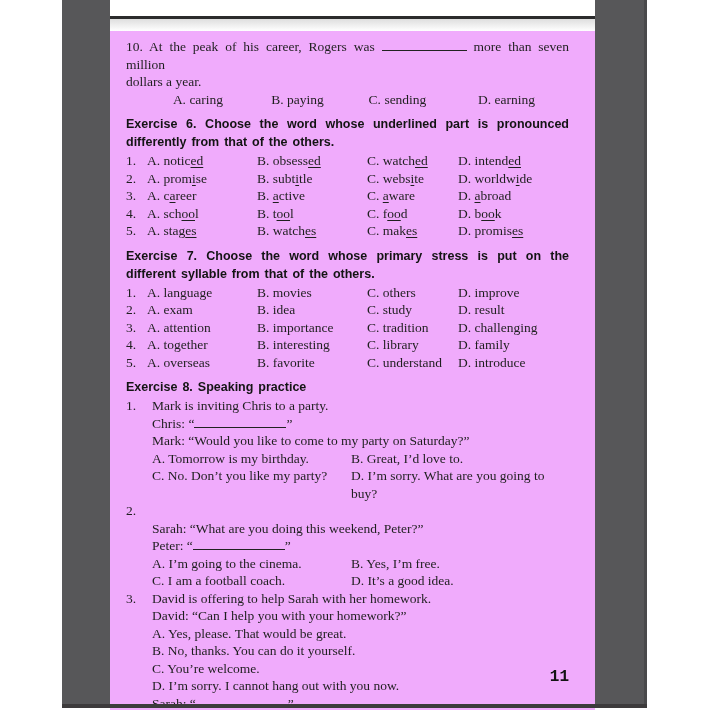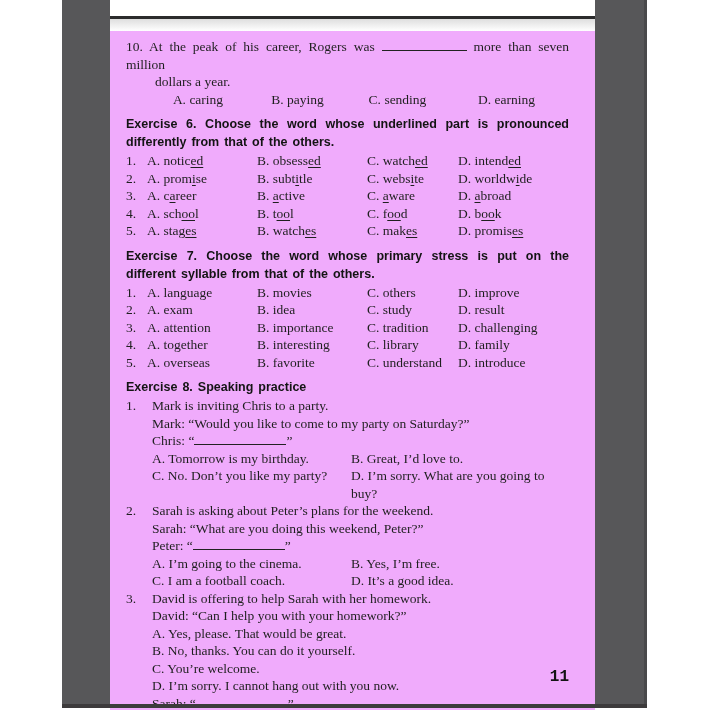--- a/index.html
+++ b/index.html
@@ -10,21 +10,21 @@
   .strip{position:absolute;top:0;height:705px;background:#575759;}
   .strip-left{left:62px;width:48px;}
   .strip-right{left:595px;width:52px;border-right:3px solid #49494b;box-sizing:border-box;}
   .page{position:absolute;left:110px;top:16px;width:485px;height:706px;background:#f0abfc;}
   .edge-top{position:absolute;left:0;top:0;width:100%;height:3px;background:#2b2b2c;}
   .shadow-top{position:absolute;left:0;top:3px;width:100%;height:12px;background:linear-gradient(#dedede,#ffffff);}
   .edge-bottom{position:absolute;left:62px;top:704px;width:585px;height:4px;background:#3d3b3c;}
   .content{position:absolute;left:16px;right:26px;top:22px;line-height:17.5px;}
   .num{display:inline-block;}
   .q10-line1{text-align:justify;text-align-last:justify;}
-  .q10-line2{margin-left:29px;}
+  .q10-line2{margin-left:0;}
   .blank{display:inline-block;border-bottom:1.3px solid #222;height:12px;vertical-align:baseline;}
   .blank-q10{width:85px;}
   .blank-dlg{width:92px;}
   .opt-grid-q10{display:grid;margin-left:26px;grid-template-columns:92px 107px 93px 1fr;text-align:center;}
   .ex-title{font-family:"Liberation Sans", sans-serif;font-weight:bold;font-size:12.5px;
     line-height:18px;text-align:justify;word-spacing:1.5px;margin-top:7px;margin-bottom:1px;color:#141414;}
   .row4{display:grid;grid-template-columns:21px 110px 110px 91px 1fr;}
   .ul{text-decoration:underline;text-underline-offset:2px;}
   .ex8-item .intro{display:flex;}
   .ex8-item .intro .inum{width:26px;flex:0 0 26px;}
@@ -140,35 +140,34 @@
     </div>
 
     <div class="ex-title">Exercise 8. Speaking practice</div>
 
     <div class="ex8-item">
       <div class="intro">
         <span class="inum">1.</span>
         <span>Mark is inviting Chris to a party.</span>
       </div>
       <div class="ex8-body">
+        <div><span>Chris: “</span><span class="blank blank-dlg"></span><span>”</span></div>
         <div>Mark: “Would you like to come to my party on Saturday?”</div>
-        <div><span>Chris: “</span><span class="blank blank-dlg"></span><span>”</span></div>
         <div class="opts2">
           <span><span>A.</span> <span>Tomorrow is my birthday.</span></span>
           <span><span>B.</span> <span>Great, I’d love to.</span></span>
           <span><span>C.</span> <span>No. Don’t you like my party?</span></span>
           <span><span>D.</span> <span>I’m sorry. What are you going to buy?</span></span>
         </div>
       </div>
     </div>
 
     <div class="ex8-item">
       <div class="intro">
         <span class="inum">2.</span>
-        <span>Sarah is asking about Peter’s plans for the weekend.</span>
       </div>
       <div class="ex8-body">
         <div>Sarah: “What are you doing this weekend, Peter?”</div>
         <div><span>Peter: “</span><span class="blank blank-dlg"></span><span>”</span></div>
         <div class="opts2">
           <span><span>A.</span> <span>I’m going to the cinema.</span></span>
           <span><span>B.</span> <span>Yes, I’m free.</span></span>
           <span><span>C.</span> <span>I am a football coach.</span></span>
           <span><span>D.</span> <span>It’s a good idea.</span></span>
         </div>

